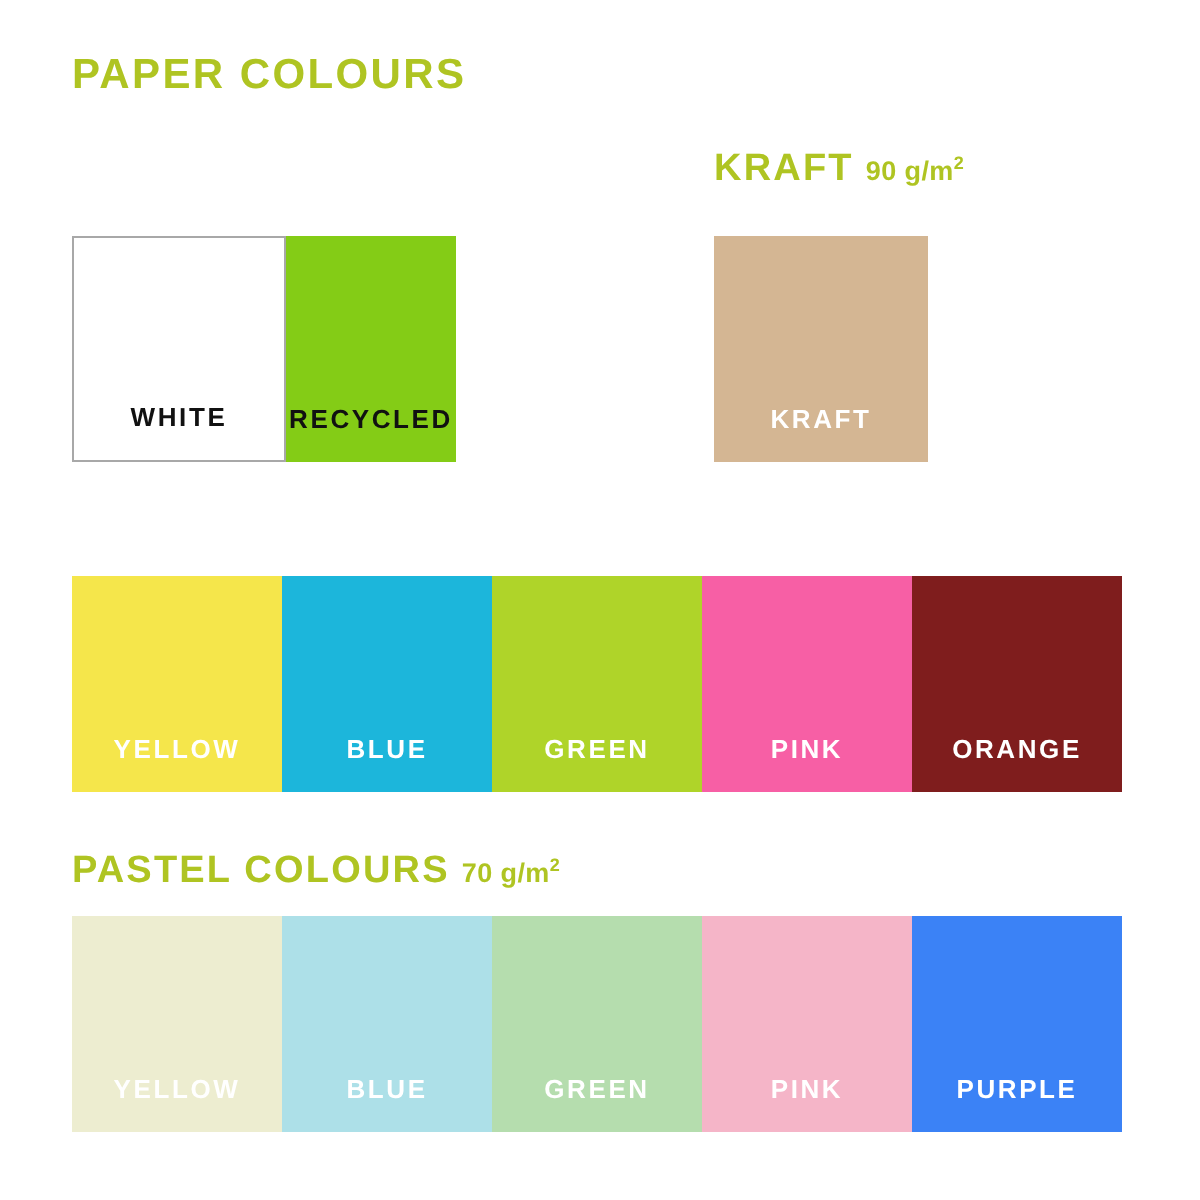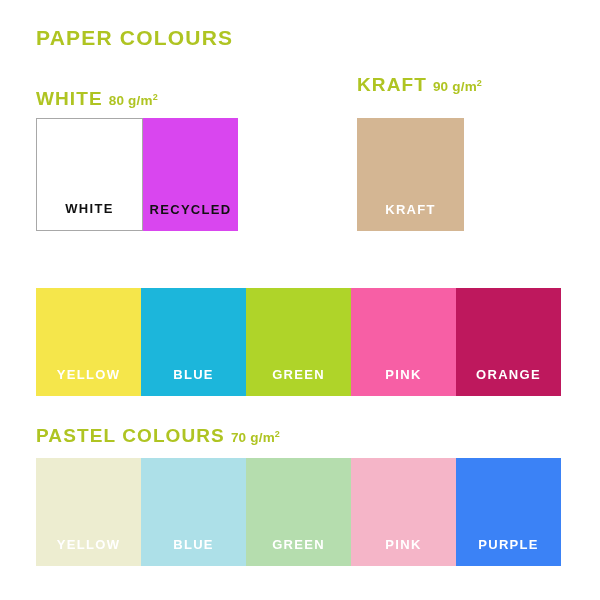--- a/index.html
+++ b/index.html
@@ -94,33 +94,30 @@
   .neon-row .swatch .label { color: #ffffff; }
   .pastel-row .swatch .label { color: #ffffff; }
 </style>
 </head>
 <body>
 
 <div class="page">
 
   <div class="main-title">PAPER COLOURS</div>
 
-  <div class="section-head" style="left:36px; top:88px;">
-    <span class="name">WHITE</span><span class="weight"><span>80 g/m</span><sup>2</sup></span>
-  </div>
 
   <div class="section-head" style="left:357px; top:74px;">
     <span class="name">KRAFT</span><span class="weight"><span>90 g/m</span><sup>2</sup></span>
   </div>
 
   <div class="swatch-row" style="left:36px; top:118px;">
     <div class="swatch white-sw" style="width:107px; height:113px;">
       <div class="label">WHITE</div>
     </div>
-    <div class="swatch recycled-sw" style="width:95px; height:113px; background:#d946ef;">
+    <div class="swatch recycled-sw" style="width:85px; height:113px; background:#84cc16;">
       <div class="label">RECYCLED</div>
     </div>
   </div>
 
   <div class="swatch-row" style="left:357px; top:118px;">
     <div class="swatch kraft-sw" style="width:107px; height:113px; background:#D4B693;">
       <div class="label">KRAFT</div>
     </div>
   </div>
 
@@ -131,21 +128,21 @@
     </div>
     <div class="swatch" style="width:105px; height:108px; background:#1CB6DB;">
       <div class="label">BLUE</div>
     </div>
     <div class="swatch" style="width:105px; height:108px; background:#AFD429;">
       <div class="label">GREEN</div>
     </div>
     <div class="swatch" style="width:105px; height:108px; background:#F75FA5;">
       <div class="label">PINK</div>
     </div>
-    <div class="swatch" style="width:105px; height:108px; background:#be185d;">
+    <div class="swatch" style="width:105px; height:108px; background:#7f1d1d;">
       <div class="label">ORANGE</div>
     </div>
   </div>
 
   <div class="section-head" style="left:36px; top:425px;">
     <span class="name">PASTEL COLOURS</span><span class="weight"><span>70 g/m</span><sup>2</sup></span>
   </div>
 
   <div class="swatch-row pastel-row" style="left:36px; top:458px;">
     <div class="swatch" style="width:105px; height:108px; background:#EDEDD0;">

